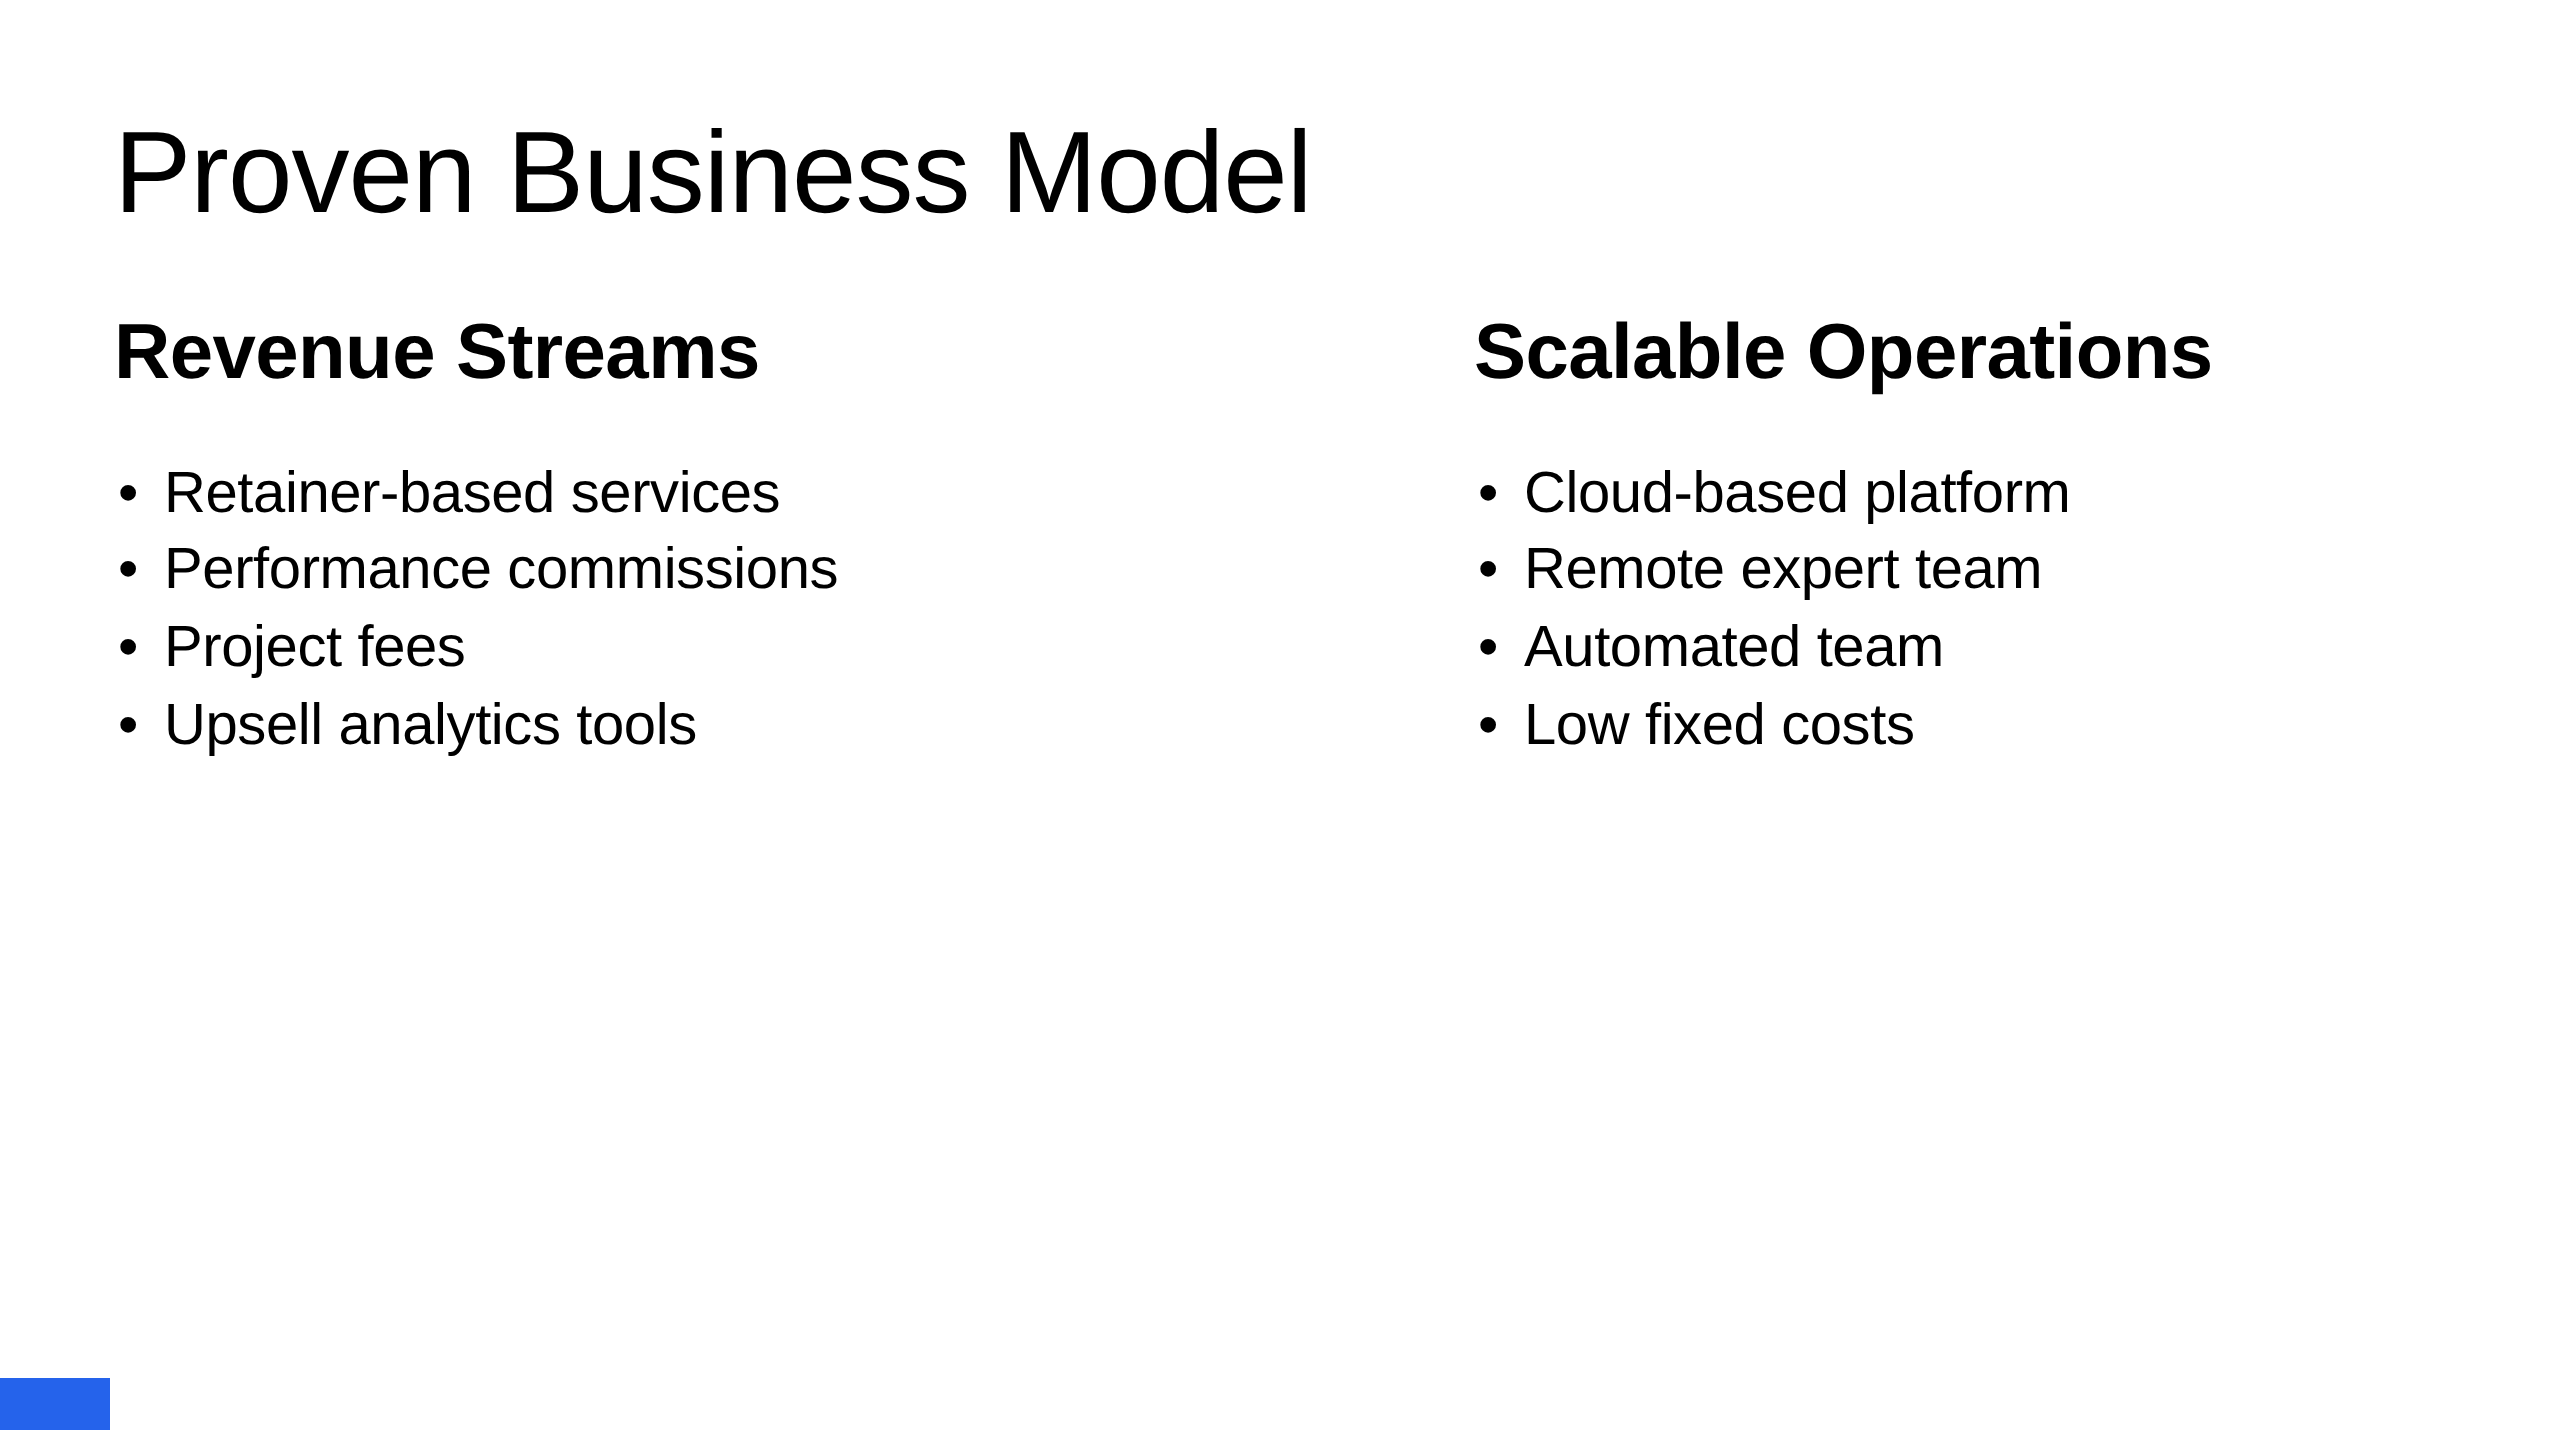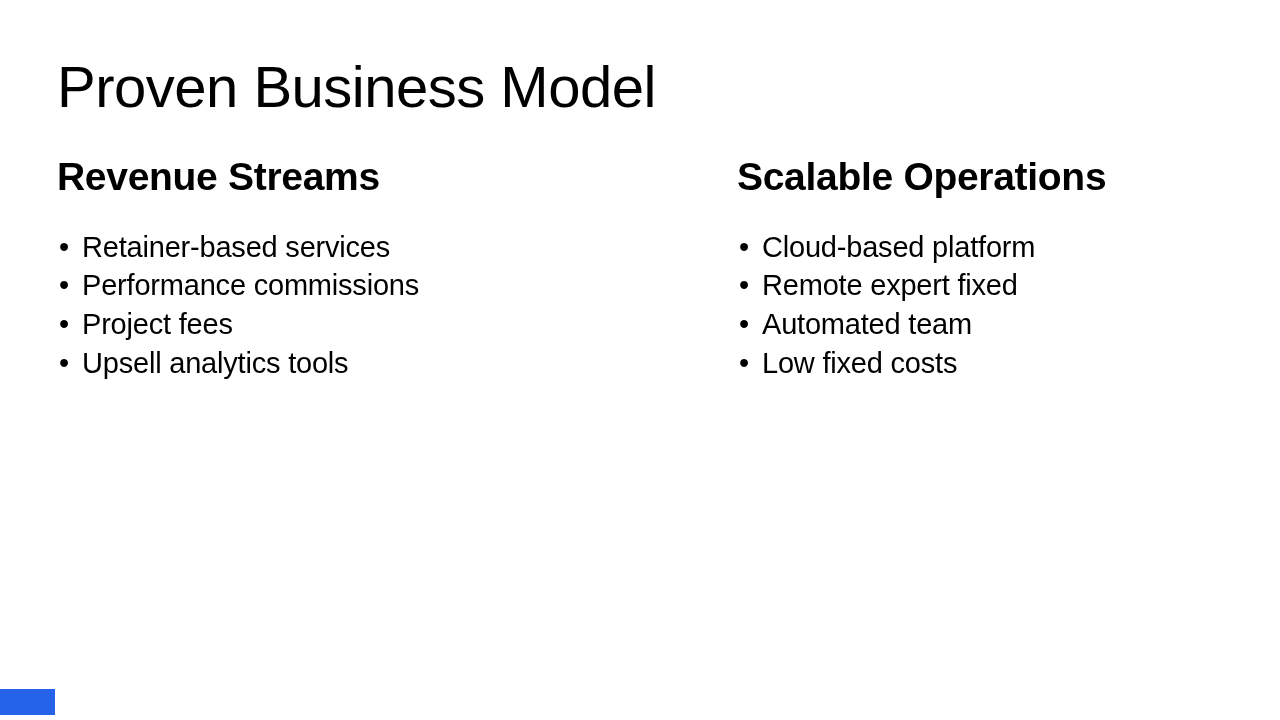--- a/index.html
+++ b/index.html
@@ -105,21 +105,21 @@
 
   <section class="col col-right">
     <h2>Scalable Operations</h2>
     <ul>
         <li>
           <span class="dot">•</span>
           <span class="txt">Cloud-based platform</span>
         </li>
         <li>
           <span class="dot">•</span>
-          <span class="txt">Remote expert fixed</span>
+          <span class="txt">Remote expert team</span>
         </li>
         <li>
           <span class="dot">•</span>
           <span class="txt">Automated team</span>
         </li>
         <li>
           <span class="dot">•</span>
           <span class="txt">Low fixed costs</span>
         </li>
       </ul>

